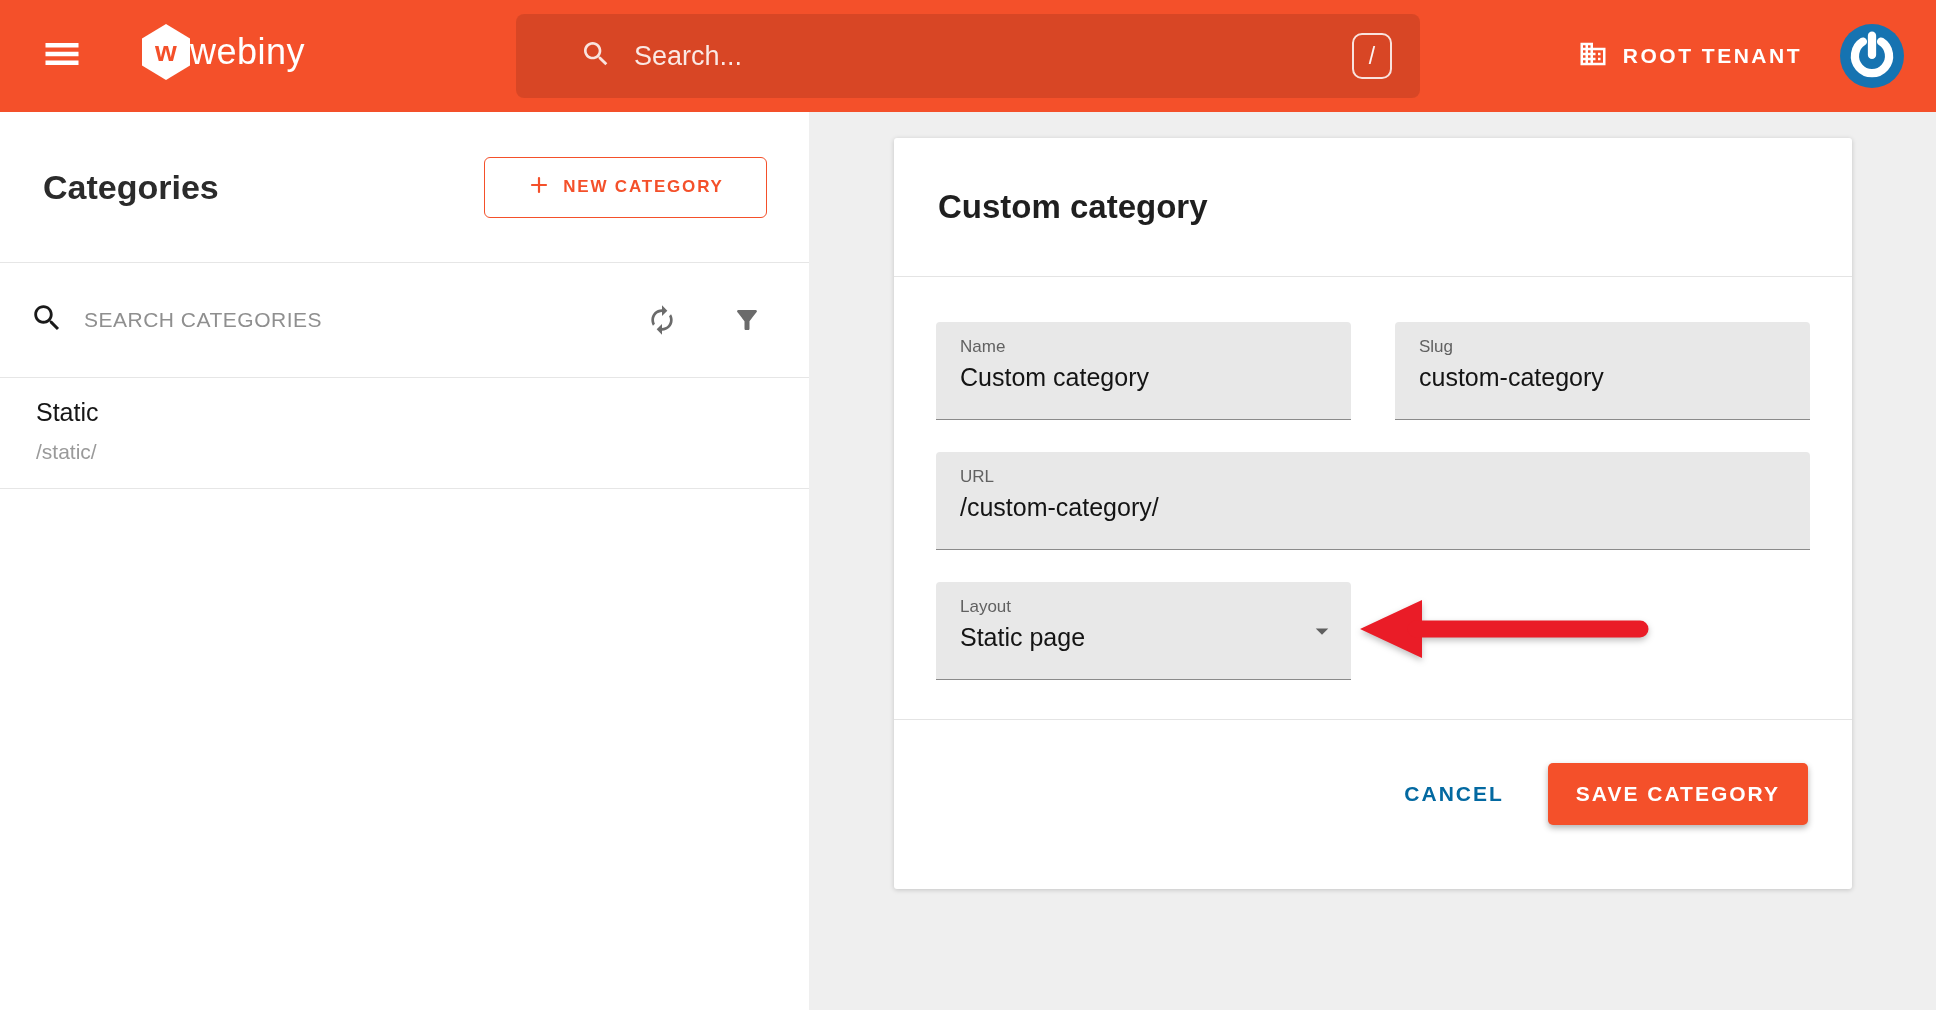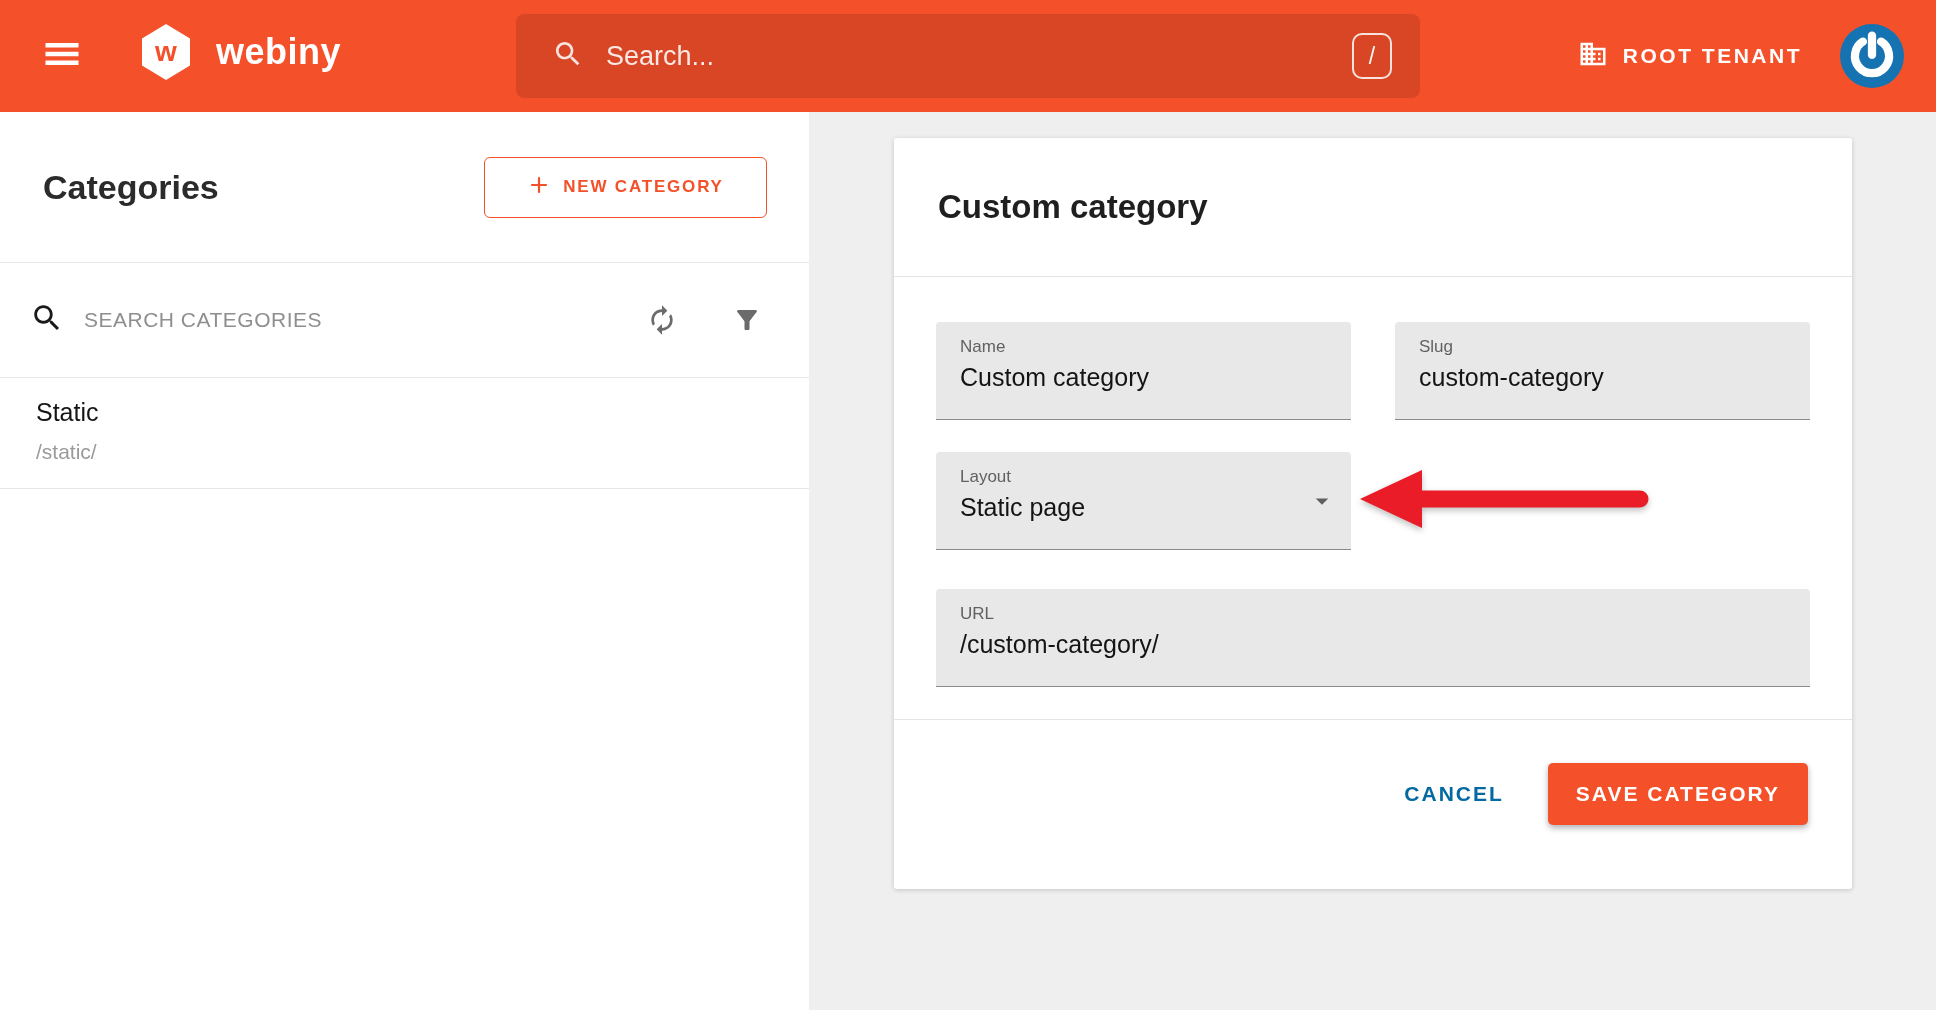--- a/index.html
+++ b/index.html
@@ -9,24 +9,24 @@
   
   .topbar { position:absolute; left:0; top:0; width:1936px; height:112px;
     background:#F4502A; z-index:10; }
   .menu-btn { position:absolute; left:38px; top:34px; width:48px; height:44px;
     display:flex; align-items:center; justify-content:center; cursor:pointer; }
   .brand { position:absolute; left:142px; top:24px; display:flex; align-items:center; }
   .hexagon { width:48px; height:56px; background:#ffffff;
     clip-path:polygon(50% 0, 100% 26%, 100% 74%, 50% 100%, 0 74%, 0 26%);
     display:flex; align-items:center; justify-content:center; }
   .hexagon span { color:#F4502A; font-weight:bold; font-size:28px; line-height:1; }
-  .brand-text { color:#ffffff; font-weight:bold; font-size:36px; margin-left:26px;
+  .brand-text { color:#ffffff; font-weight:normal; font-size:36px; margin-left:0;
     letter-spacing:0.5px; }
   .searchbar { position:absolute; left:516px; top:14px; width:904px; height:84px;
-    background:rgba(0,0,0,0.115); border-radius:8px; display:flex; align-items:center; }
+    background:rgba(0,0,0,0.115); border-radius:8px; display:flex; align-items:center;padding-left:28px; }
   .searchbar .mag { margin-left:36px; flex:none; opacity:0.85; }
   .search-input { flex:1; background:transparent; border:none; outline:none;
     margin-left:22px; font-size:27px; color:#ffffff;
     font-family:"Liberation Sans", sans-serif; }
   .search-input::placeholder { color:rgba(255,255,255,0.88); opacity:1; }
   .slash-key { flex:none; width:40px; height:46px; margin-right:28px;
     border:2px solid rgba(255,255,255,0.85); border-radius:10px;
     color:rgba(255,255,255,0.95); font-size:23px; display:flex;
     align-items:center; justify-content:center; }
   .topbar-right { position:absolute; right:32px; top:0; height:112px;
@@ -197,44 +197,44 @@
         <div class="field half">
           <div class="field-label">Name</div>
           <div class="field-value">Custom category</div>
         </div>
         <div class="field half">
           <div class="field-label">Slug</div>
           <div class="field-value">custom-category</div>
         </div>
       </div>
 
+      <div class="form-row">
+        <div class="field full">
+          <div class="field-label">URL</div>
+          <div class="field-value">/custom-category/</div>
+        </div>
+      </div>
+
       <div class="form-row last">
         <div class="field select">
           <div class="field-label">Layout</div>
           <div class="field-value">Static page</div>
           <span class="dropdown-arrow">
             <svg width="30" height="30" viewBox="0 0 24 24" fill="#5f5f5f">
               <path d="M7 10l5 5 5-5z"></path>
             </svg>
           </span>
         </div>
         <span class="annot-arrow">
           <svg width="292" height="64" viewBox="0 0 292 64">
             <polygon points="2,32 64,3 64,61" fill="#EA1C27"></polygon>
             <line x1="58" y1="32" x2="282" y2="32" stroke="#EA1C27" stroke-width="17" stroke-linecap="round"></line>
           </svg>
         </span>
       </div>
-
-      <div class="form-row">
-        <div class="field full">
-          <div class="field-label">URL</div>
-          <div class="field-value">/custom-category/</div>
-        </div>
-      </div>
     </div>
 
     <div class="card-footer-divider"></div>
     <div class="card-footer">
       <button class="cancel-btn">CANCEL</button>
       <button class="save-btn">SAVE CATEGORY</button>
     </div>
   </section>
 </main>
 

